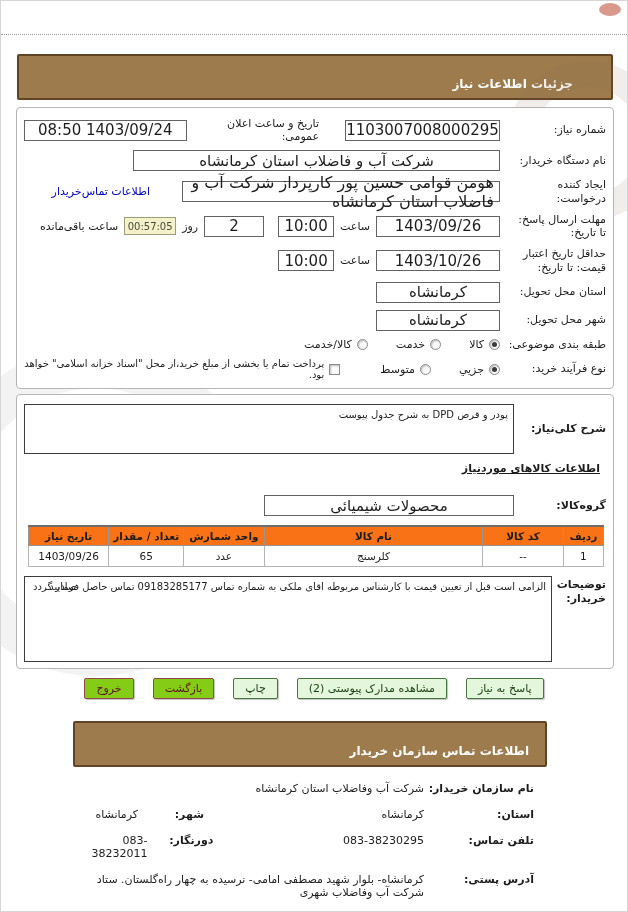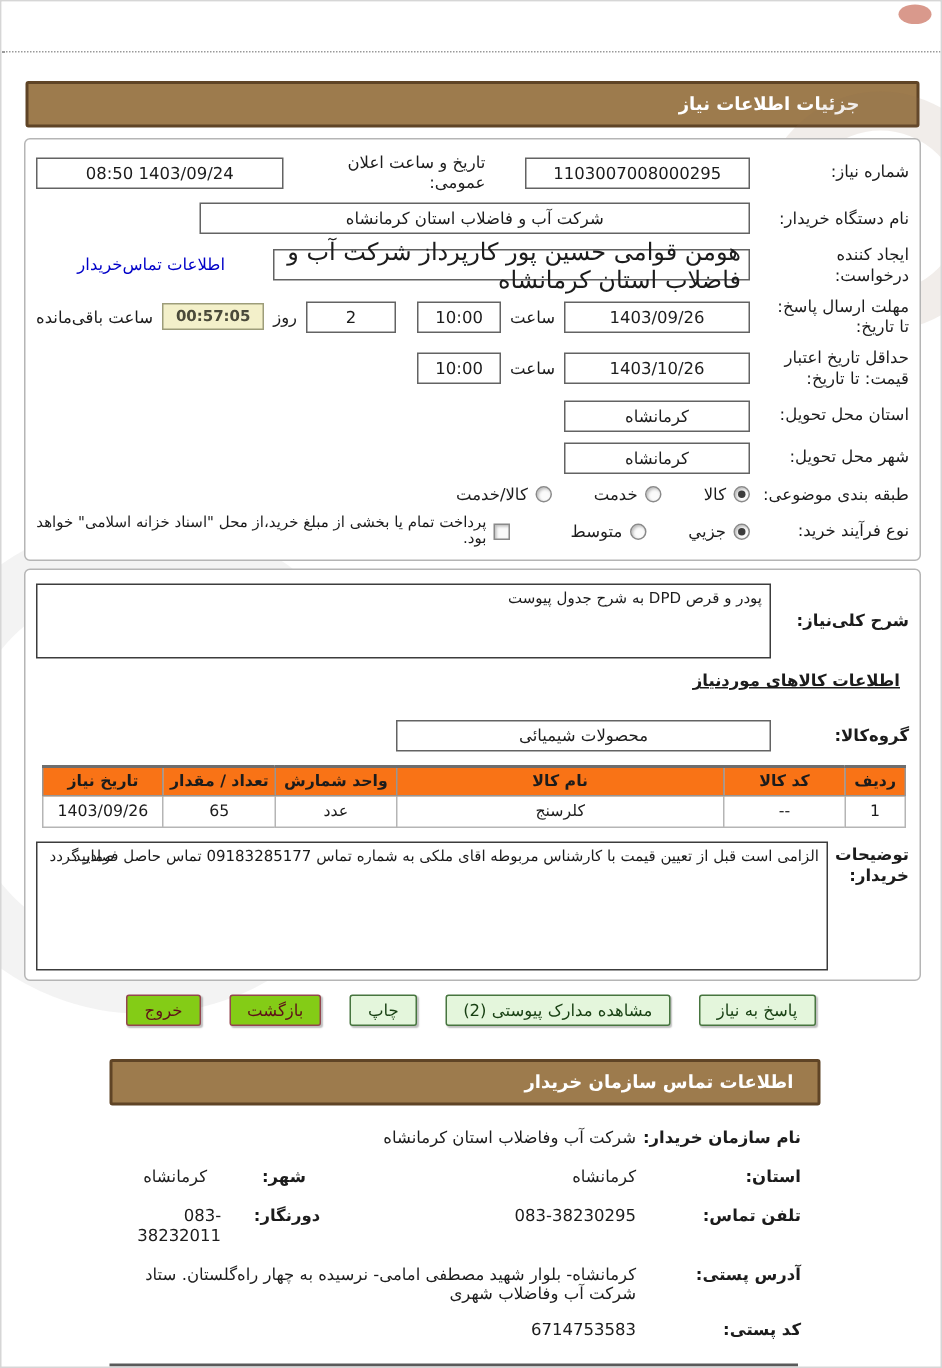--- a/index.html
+++ b/index.html
@@ -5,37 +5,37 @@
   * { box-sizing: border-box; margin: 0; padding: 0; }
   html,body { width:628px; height:912px; }
   body {
     font-family: "DejaVu Sans", "Liberation Sans", sans-serif;
     font-size: 11px; color:#1c1c1c; background:#fff;
     border:1px solid #d6d6d6; position:relative; overflow:hidden; direction:rtl;
   }
   .top-strip { height:34px; border-bottom:1px dotted #9a9a9a; background:#fff; }
   .bar {
     background:#9d7b4d; border:2px solid #5f4426; color:#fff; font-weight:bold;
-    font-size:12px; padding:6px 12px 7px; border-radius:2px;
+    font-size:12px; padding:21px 12px 7px; border-radius:2px;
   }
   .bar1 { margin:19px 14px 0 16px; padding-right:38px; }
   .card { margin:7px 13px 0 15px; border:1px solid #b5b5b5; border-radius:4px; background:#fff; padding:9px 7px 6px; position:relative; z-index:2; }
   .frow { display:flex; align-items:center; margin-bottom:7px; }
   .flabel { width:100px; flex-shrink:0; text-align:right; margin-left:6px; line-height:1.25; }
   .ibox {
     border:1px solid #636363; background:#fff; height:21px; display:flex;
-    align-items:center; justify-content:center; padding:0 5px; font-size:11px;
+    align-items:center; justify-content:center; padding:0 5px; font-size:15px;
   }
   .w155{width:155px} .w170{width:170px} .w367{width:367px} .w318{width:318px}
   .w124{width:124px} .w56{width:56px} .w60{width:60px} .w250{width:250px}
   .mini-label { margin:0 6px; }
   .countdown {
-    width:68px; height:18px; background:#f3f0ca; border:1px solid #9d9d7a;
+    width:52px; height:18px; background:#f3f0ca; border:1px solid #9d9d7a;
     display:flex; align-items:center; justify-content:center;
-    font-size:10px; font-weight:bold; color:#4a4a3a; margin-left:6px;
+    font-size:10px; font-weight:normal; color:#4a4a3a; margin-left:6px;
   }
   .link { color:#0000c8; margin-right:32px; cursor:pointer; }
   .radio { width:11px; height:11px; border-radius:50%; border:1px solid #8a8a8a;
     background:#fbfbfb; display:inline-block; position:relative; flex-shrink:0;
     box-shadow: inset 1px 1px 2px rgba(0,0,0,.25); }
   .radio.sel::after { content:""; position:absolute; inset:2px; background:#3c3c3c; border-radius:50%; }
   .checkbox { width:11px; height:11px; border:1px solid #8a8a8a; background:#fbfbfb;
     display:inline-block; flex-shrink:0; box-shadow: inset 1px 1px 2px rgba(0,0,0,.25); }
   .optlbl { margin:0 5px 0 0; }
   .gap28 { margin-right:28px; } .gap40 { margin-right:40px; }

